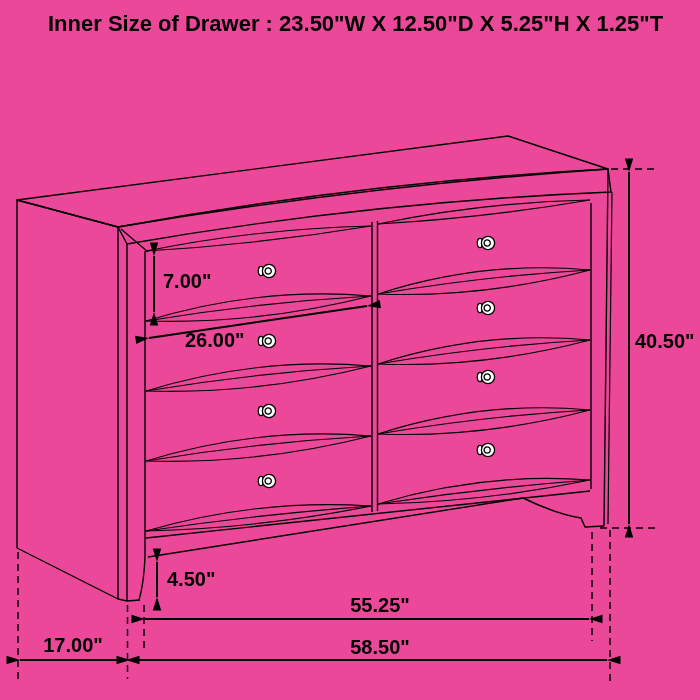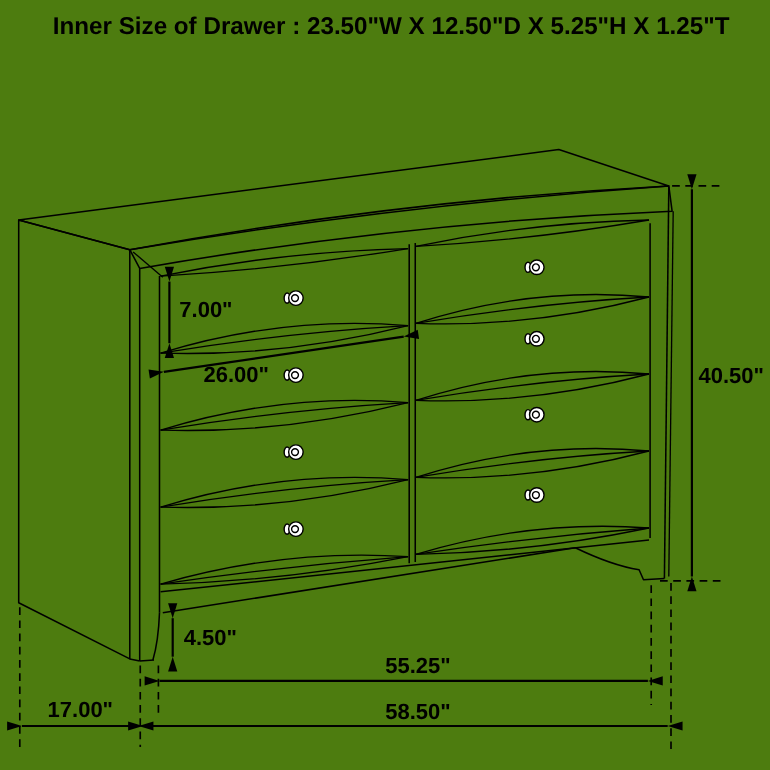--- a/index.html
+++ b/index.html
@@ -1,20 +1,20 @@
 <!DOCTYPE html>
 <html><head>
 <meta charset="utf-8">
 <style>
   html, body { margin: 0; padding: 0; background: #ffffff; }
   .canvas {
     position: relative;
     width: 700px;
     height: 700px;
-    background: #4d7c0f;
+    background: #ec4899;
     font-family: "Liberation Sans", "DejaVu Sans", sans-serif;
     overflow: hidden;
   }
   svg { display: block; }
   .outline   { fill: none; stroke: #000; stroke-width: 1.4; stroke-linejoin: round; }
   .thin      { fill: none; stroke: #000; stroke-width: 1.2; }
   .dimline   { fill: none; stroke: #000; stroke-width: 2; }
   .dashln    { fill: none; stroke: #000; stroke-width: 1.5; stroke-dasharray: 7 5; }
   .dimtext   { font-weight: bold; font-size: 20px; fill: #000; }
   .titletext { font-weight: bold; font-size: 22px; fill: #000; }

